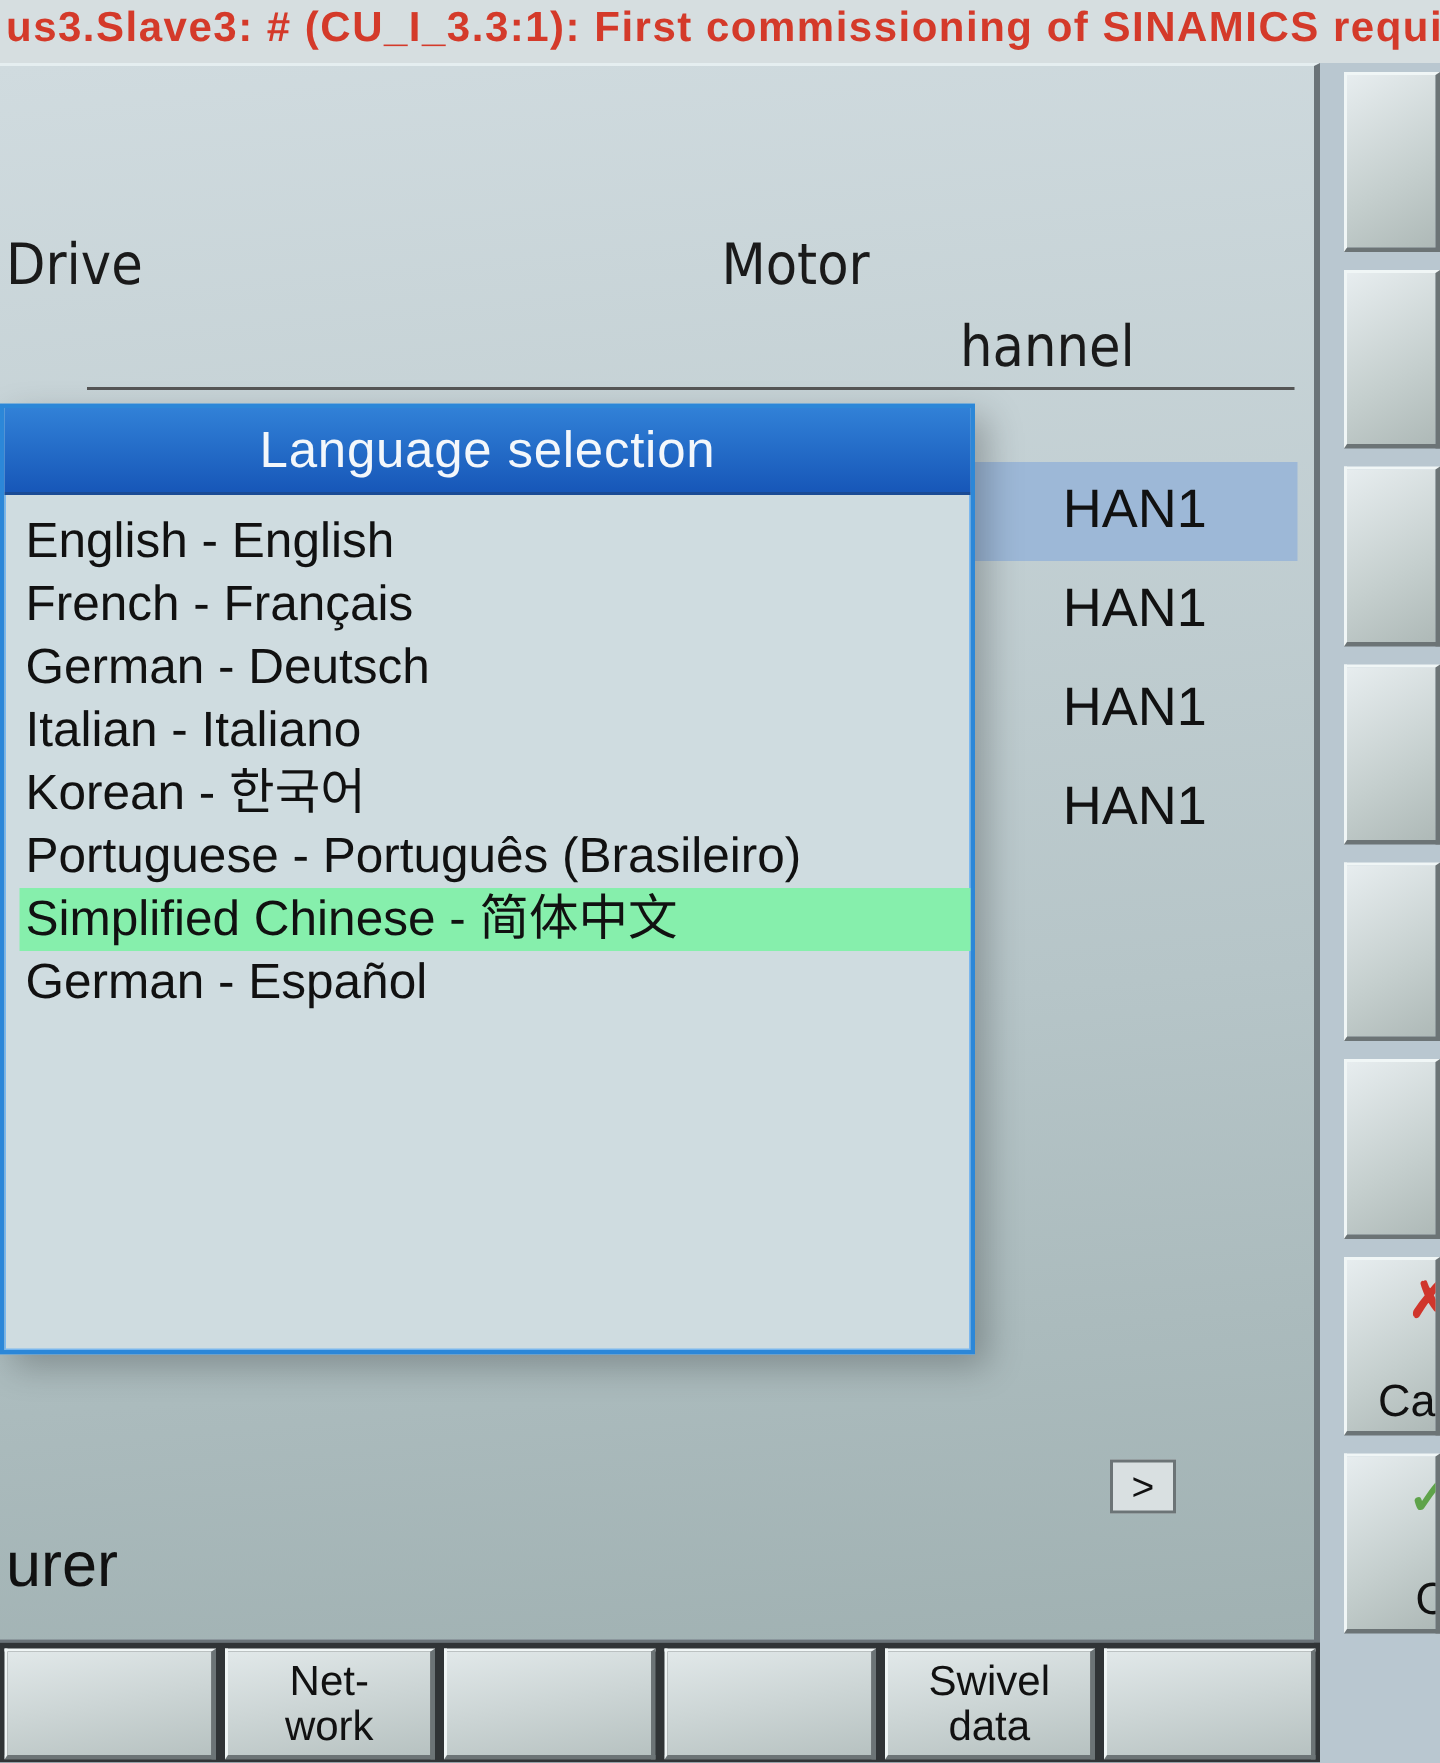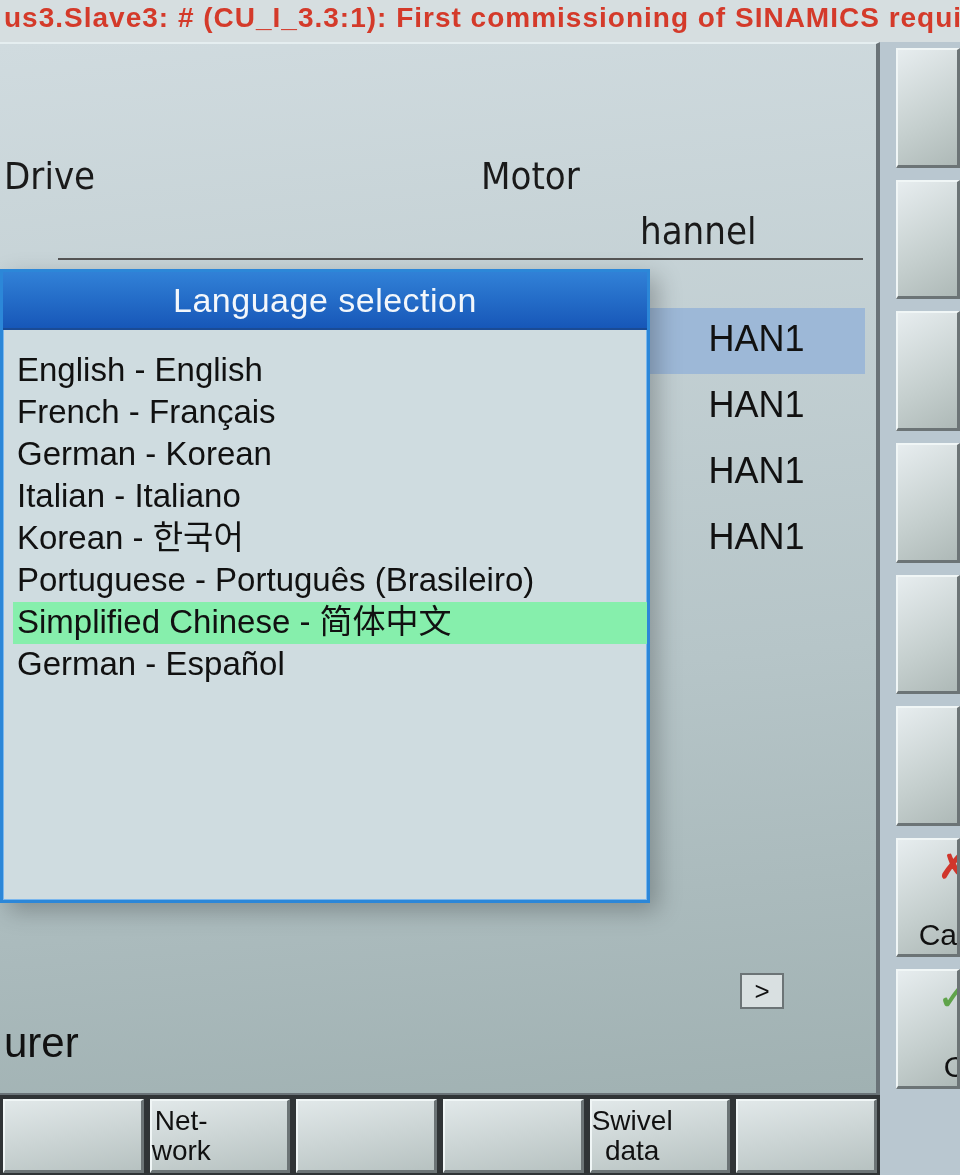--- a/index.html
+++ b/index.html
@@ -157,21 +157,21 @@
     border-left: 2px solid #f0f6f6;
     border-right: 3px solid #6c7476;
     border-bottom: 3px solid #6c7476;
     font-family: "Arial Narrow", Arial, sans-serif;
     font-size: 28px;
     line-height: 30px;
     color: #111;
     text-align: center;
     display: flex;
     align-items: center;
-    justify-content: flex-start;
+    justify-content: center;
   }
   .softkey-b > span { white-space: pre-line; }
 
   .scroll-indicator {
     position: absolute;
     right: 92px;
     bottom: 84px;
     width: 44px;
     height: 36px;
     background: #d9e0e1;
@@ -199,21 +199,21 @@
     background: linear-gradient(180deg,#3181d7 0%, #1757b8 100%);
     color: #f3f7fb;
     font-family: "Arial Narrow", Arial, sans-serif;
     font-size: 34px;
     letter-spacing: 0.5px;
     text-align: center;
     line-height: 56px;
     border-bottom: 2px solid #1a4b95;
   }
   .lang-list {
-    padding: 20px 0 0 10px;
+    padding: 10px 0 0 10px;
     font-family: Arial, "Noto Sans CJK SC", sans-serif;
   }
   .lang-item {
     height: 42px;
     padding-left: 4px;
     font-size: 33px;
     line-height: 40px;
     color: #111;
     white-space: nowrap;
     overflow: hidden;
@@ -245,21 +245,21 @@
 
   <div class="urer">urer</div>
 
   <div class="scroll-indicator">&gt;</div>
 
   <div class="dialog">
     <div class="dialog-title">Language selection</div>
     <div class="lang-list">
       <div class="lang-item">English - English</div>
       <div class="lang-item">French - Français</div>
-      <div class="lang-item">German - Korean</div>
+      <div class="lang-item">German - Deutsch</div>
       <div class="lang-item">Italian - Italiano</div>
       <div class="lang-item">Korean - 한국어</div>
       <div class="lang-item">Portuguese - Português (Brasileiro)</div>
       <div class="lang-item selected">Simplified Chinese - 简体中文</div>
       <div class="lang-item">German - Español</div>
     </div>
   </div>
 
 </div>
 

